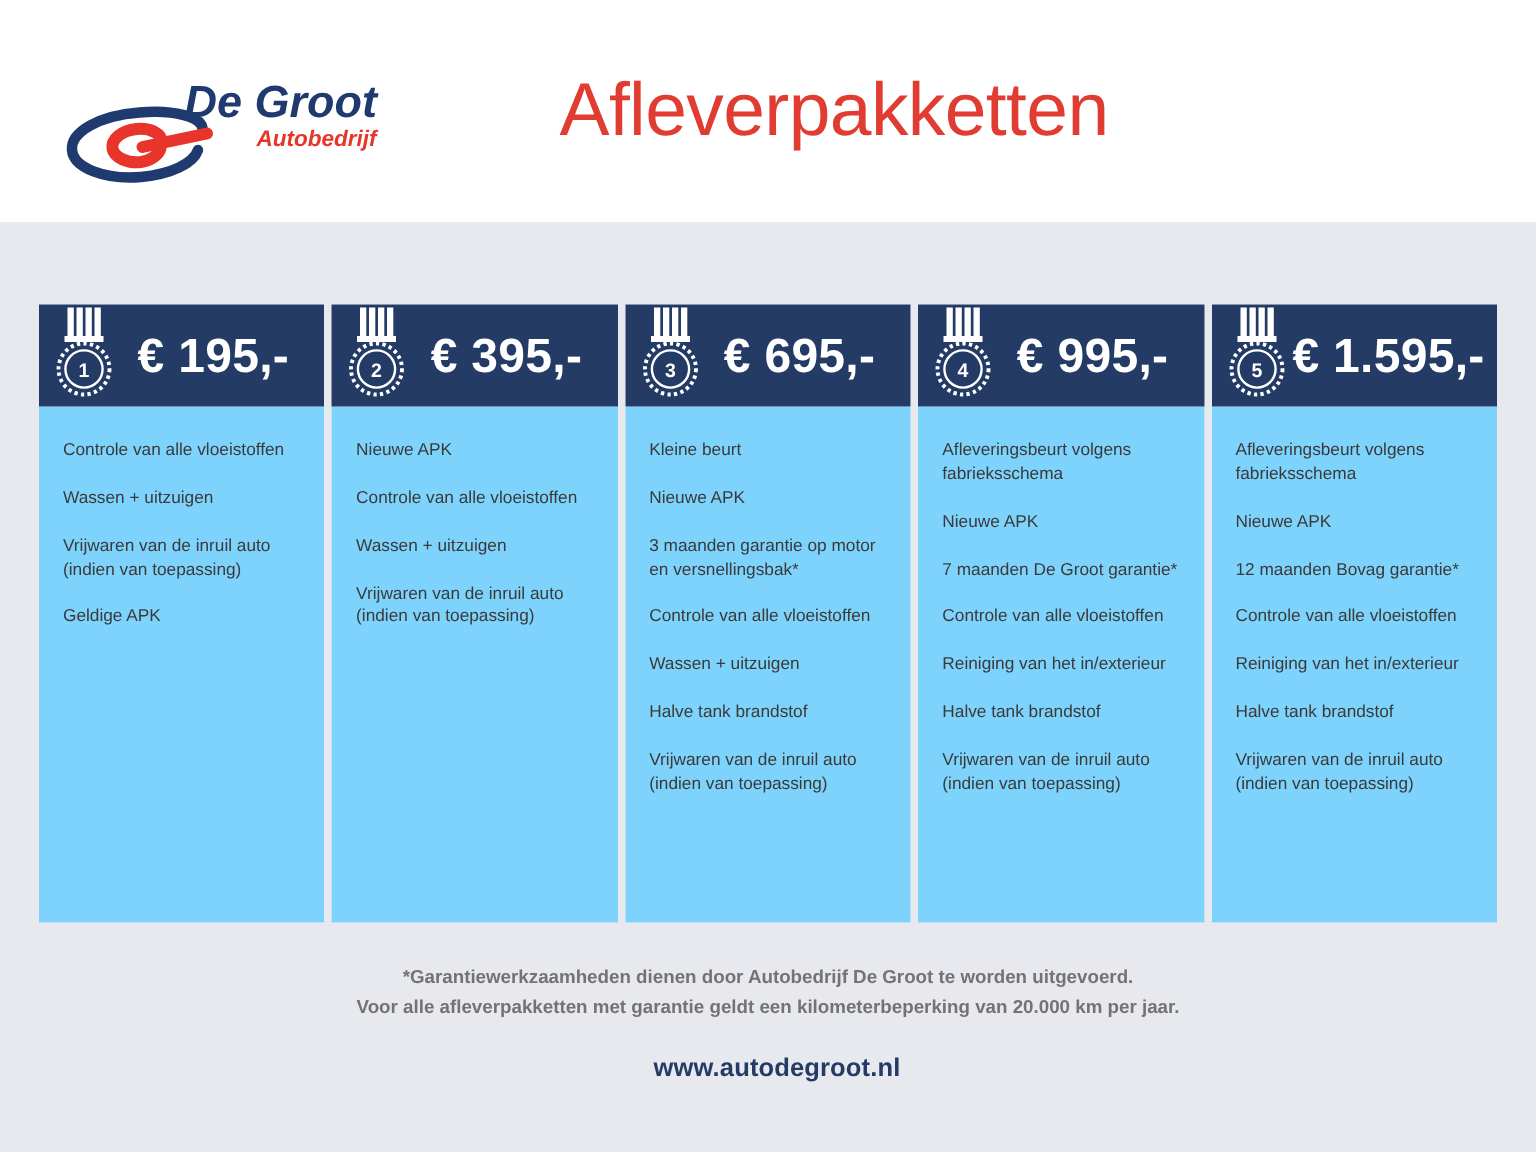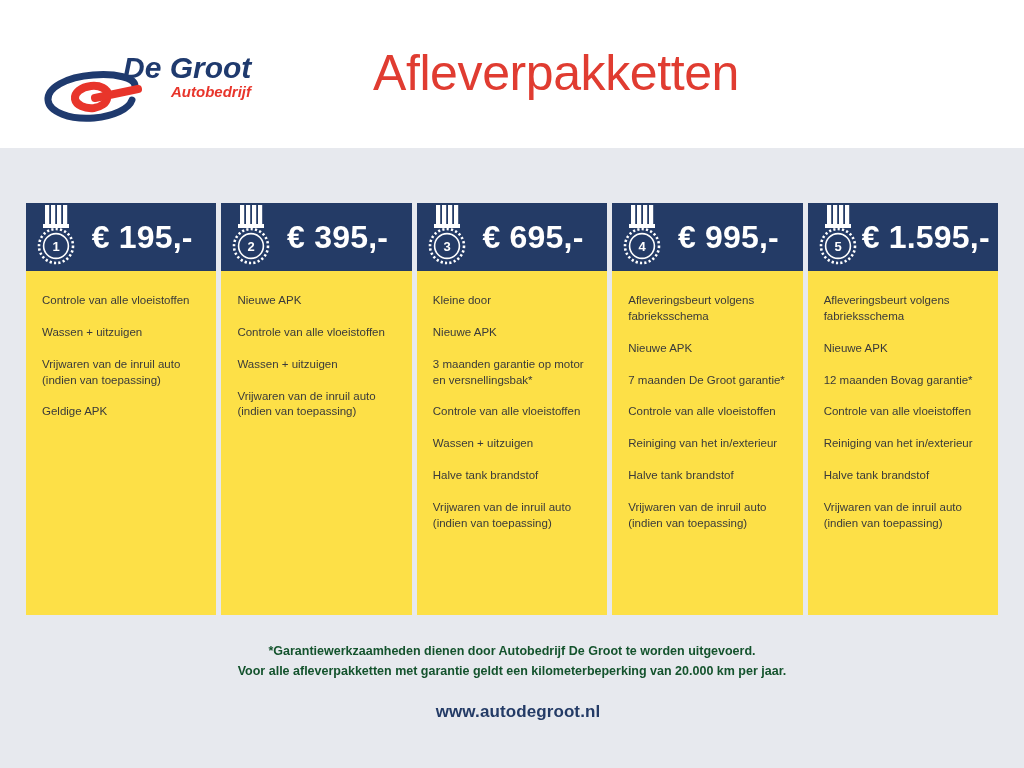--- a/index.html
+++ b/index.html
@@ -100,21 +100,21 @@
     font-size: 32px;
     font-weight: bold;
     letter-spacing: 0.2px;
     padding-right: 6px;
     white-space: nowrap;
   }
 
   .card-body {
     flex: 1;
     padding: 22px 16px 12px 16px;
-    background: #fde047;
+    background: #7dd3fc;
   }
 
   .feature {
     font-size: 11.5px;
     line-height: 1.38;
     color: #3a3a3a;
     margin-bottom: 16px;
     white-space: pre-line;
   }
   .feature:last-child { margin-bottom: 0; }
@@ -122,21 +122,21 @@
   
   .footer {
     flex: 1;
     padding-top: 26px;
     text-align: center;
   }
 
   .note {
     font-size: 12.5px;
     line-height: 1.62;
-    color: #14532d;
+    color: #737373;
     font-weight: 600;
   }
 
   .website {
     margin-top: 20px;
     font-size: 17px;
     font-weight: bold;
     color: #243b66;
     letter-spacing: 0.1px;
     text-decoration: none;
@@ -235,21 +235,21 @@
               <rect x="9" y="21" width="26" height="4"></rect>
             </g>
             <circle cx="22" cy="43" r="17" fill="none" stroke="#ffffff" stroke-width="2.6" stroke-dasharray="2.2 2.2"></circle>
             <circle cx="22" cy="43" r="12.4" fill="none" stroke="#ffffff" stroke-width="1.6"></circle>
             <text x="22" y="48" text-anchor="middle" font-family="'Liberation Sans', sans-serif" font-size="13" font-weight="bold" fill="#ffffff">3</text>
           </svg>
         </span>
         <span class="price">€ 695,-</span>
       </div>
       <div class="card-body">
-        <div class="feature">Kleine door</div>
+        <div class="feature">Kleine beurt</div>
         <div class="feature">Nieuwe APK</div>
         <div class="feature">3 maanden garantie op motor
 en versnellingsbak*</div>
         <div class="feature">Controle van alle vloeistoffen</div>
         <div class="feature">Wassen + uitzuigen</div>
         <div class="feature">Halve tank brandstof</div>
         <div class="feature">Vrijwaren van de inruil auto
 (indien van toepassing)</div>
       </div>
     </div>

